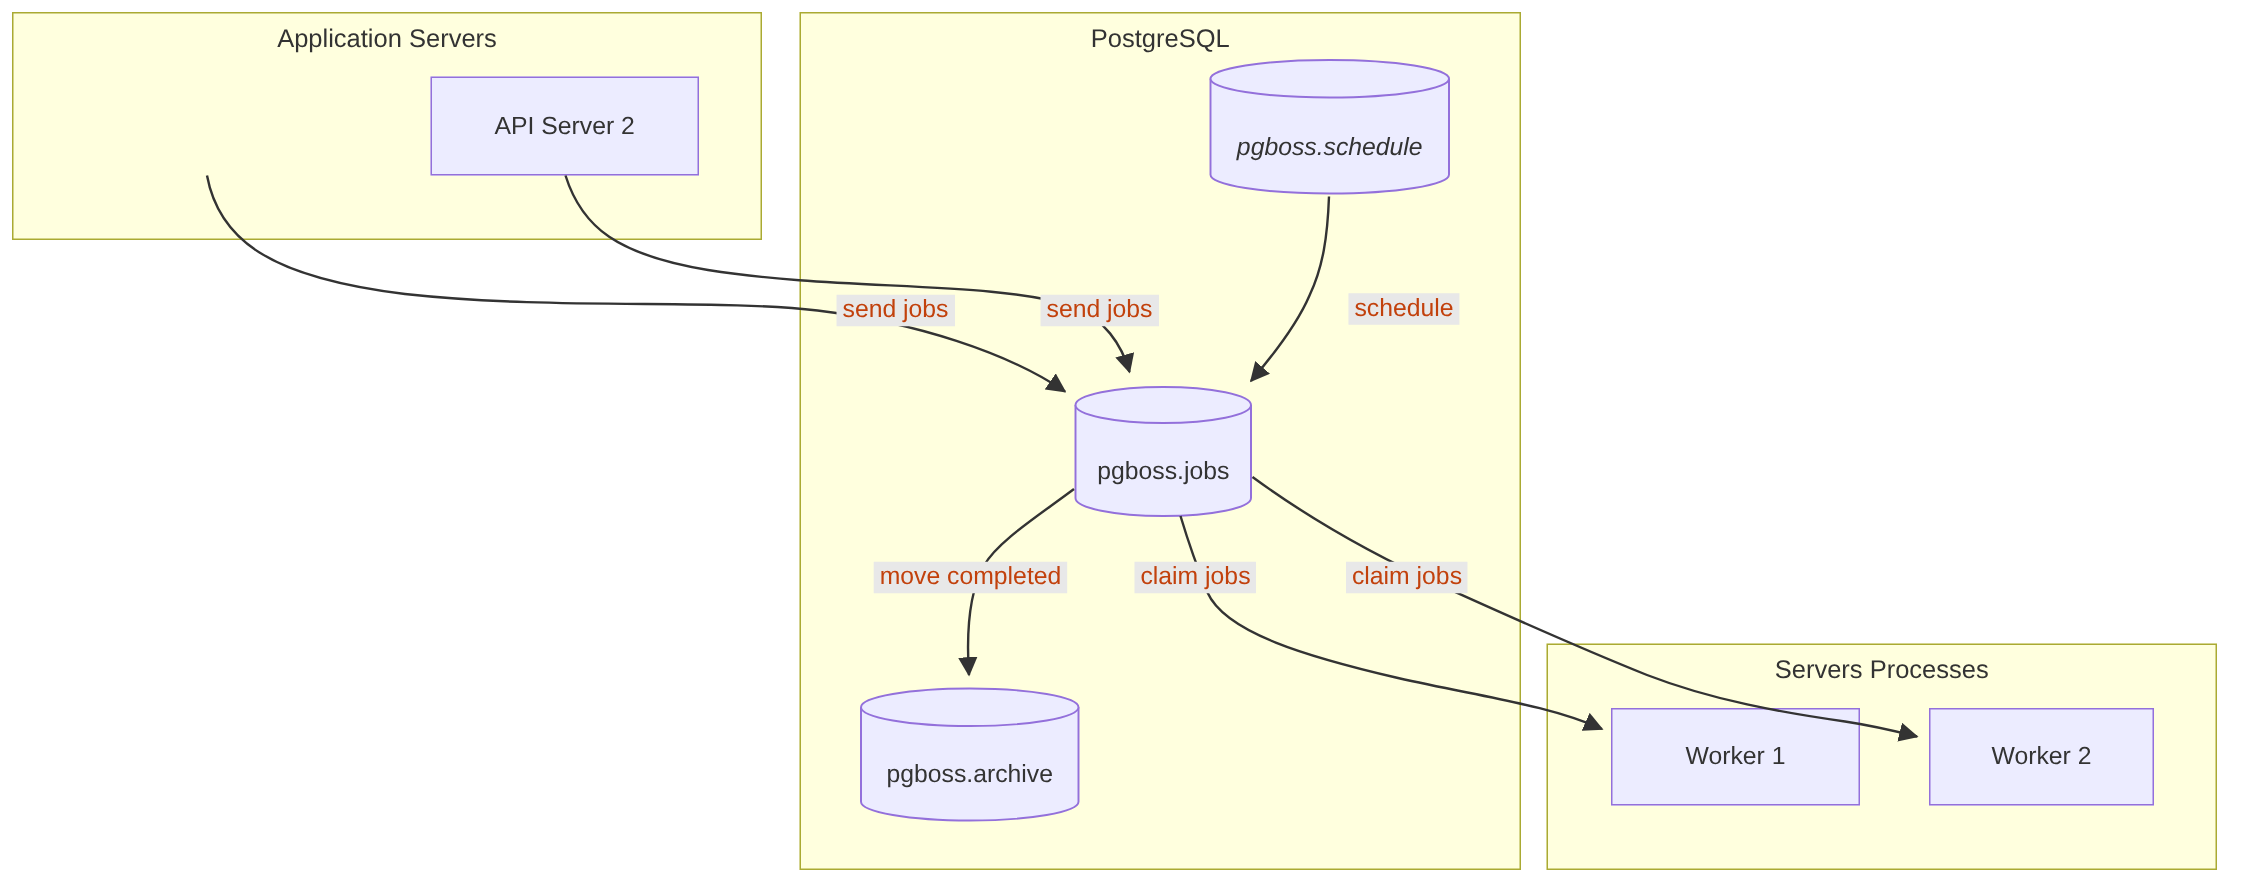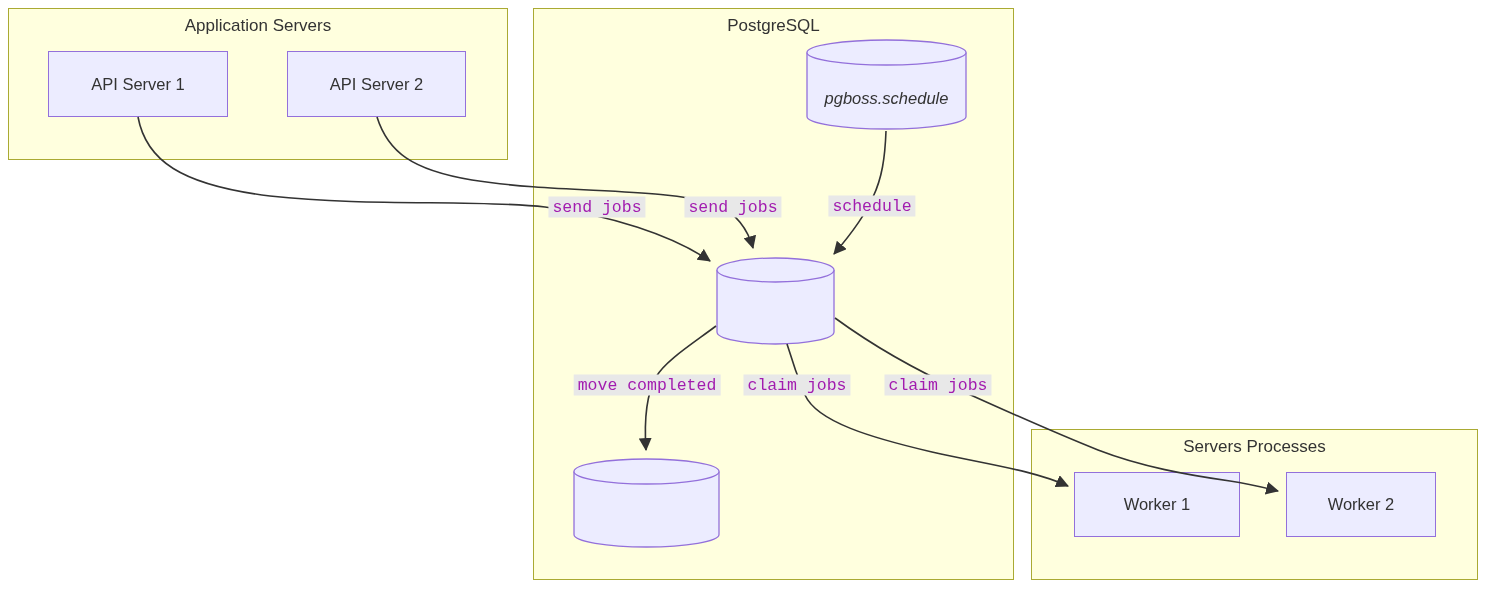--- a/index.html
+++ b/index.html
@@ -59,48 +59,44 @@
   #edge-layer {
     position: absolute;
     top: 0; left: 0;
     z-index: 3;
     pointer-events: none;
   }
   .edge-label {
     position: absolute;
     transform: translate(-50%, -50%);
     background: #e8e8e8;
-    color: #a21caf;
+    color: #c2410c;
     font-size: 16.5px;
     padding: 1px 4px;
     white-space: nowrap;
     z-index: 4;
-    font-family: Liberation Mono, monospace;
   }
 </style>
 </head>
 <body>
 
 <div id="canvas">
 
   <div class="subgraph" style="left:8px; top:8px; width:500px; height:152px;">
     <div class="subgraph-title">Application Servers</div>
   </div>
 
   <div class="subgraph" style="left:533px; top:8px; width:481px; height:572px;">
     <div class="subgraph-title">PostgreSQL</div>
   </div>
 
   <div class="subgraph" style="left:1031px; top:429px; width:447px; height:151px;">
     <div class="subgraph-title">Servers Processes</div>
   </div>
 
-  <div class="node-rect" style="left:48px; top:51px; width:180px; height:66px;">
-    <span>API Server 1</span>
-  </div>
 
   <div class="node-rect" style="left:287px; top:51px; width:179px; height:66px;align-items:center;">
     <span>API Server 2</span>
   </div>
 
   <div class="node-rect" style="left:1074px; top:472px; width:166px; height:65px;text-align:center;">
     <span>Worker 1</span>
   </div>
 
   <div class="node-rect" style="left:1286px; top:472px; width:150px; height:65px;">
@@ -113,45 +109,47 @@
       <ellipse cx="80.5" cy="13.5" rx="79.5" ry="12.5" fill="#ECECFF" stroke="#9370DB" stroke-width="1.3"></ellipse>
     </svg>
     <div class="cyl-label" style="top:27px; height:64px;font-style:italic;">pgboss.schedule</div>
   </div>
 
   <div class="node-cyl" style="left:716px; top:257px; width:119px; height:88px;">
     <svg width="119" height="88" viewBox="0 0 119 88">
       <path d="M1,13 L1,75 A58.5,12 0 0 0 118,75 L118,13" fill="#ECECFF" stroke="#9370DB" stroke-width="1.3"></path>
       <ellipse cx="59.5" cy="13" rx="58.5" ry="12" fill="#ECECFF" stroke="#9370DB" stroke-width="1.3"></ellipse>
     </svg>
+    <div class="cyl-label" style="top:26px; height:62px;">pgboss.jobs</div>
   </div>
 
   <div class="node-cyl" style="left:573px; top:458px; width:147px; height:90px;">
     <svg width="147" height="90" viewBox="0 0 147 90">
       <path d="M1,13.5 L1,76.5 A72.5,12.5 0 0 0 146,76.5 L146,13.5" fill="#ECECFF" stroke="#9370DB" stroke-width="1.3"></path>
       <ellipse cx="73.5" cy="13.5" rx="72.5" ry="12.5" fill="#ECECFF" stroke="#9370DB" stroke-width="1.3"></ellipse>
     </svg>
+    <div class="cyl-label" style="top:27px; height:63px;">pgboss.archive</div>
   </div>
 
   <svg id="edge-layer" width="1496" height="592" viewBox="0 0 1496 592">
     <defs>
       <marker id="arrow" viewBox="0 0 12 12" markerWidth="13" markerHeight="13" refX="11" refY="6" orient="auto" markerUnits="userSpaceOnUse">
         <path d="M0,0 L12,6 L0,12 Z" fill="#333333"></path>
       </marker>
     </defs>
     <g fill="none" stroke="#333333" stroke-width="1.6">
       <path d="M 138,117 C 146,160 180,185 270,196 C 370,207 475,199 545,207 C 610,215 672,235 710,261" marker-end="url(#arrow)"></path>
       <path d="M 377,117 C 388,152 412,170 472,180 C 560,194 660,187 715,204 C 736,212 748,230 753,248" marker-end="url(#arrow)"></path>
       <path d="M 886,131 C 885,158 882,178 873,197 C 864,218 846,240 834,254" marker-end="url(#arrow)"></path>
       <path d="M 716,326 C 692,344 665,361 656,377 C 646,395 644,420 646,450" marker-end="url(#arrow)"></path>
       <path d="M 787,344 C 793,364 798,378 805,395 C 817,422 872,438 932,452 C 990,465 1032,470 1068,486" marker-end="url(#arrow)"></path>
       <path d="M 835,318 C 876,348 920,372 962,391 C 1004,410 1048,430 1098,450 C 1142,467 1188,475 1230,481 C 1250,484 1266,488 1278,491" marker-end="url(#arrow)"></path>
     </g>
   </svg>
 
   <div class="edge-label" style="left:597px; top:207px;">send jobs</div>
   <div class="edge-label" style="left:733px; top:207px;">send jobs</div>
-  <div class="edge-label" style="left:872px; top:206px;">schedule</div>
+  <div class="edge-label" style="left:936px; top:206px;">schedule</div>
   <div class="edge-label" style="left:647px; top:385px;">move completed</div>
   <div class="edge-label" style="left:797px; top:385px;">claim jobs</div>
   <div class="edge-label" style="left:938px; top:385px;">claim jobs</div>
 
 </div>
 
 </body></html>

